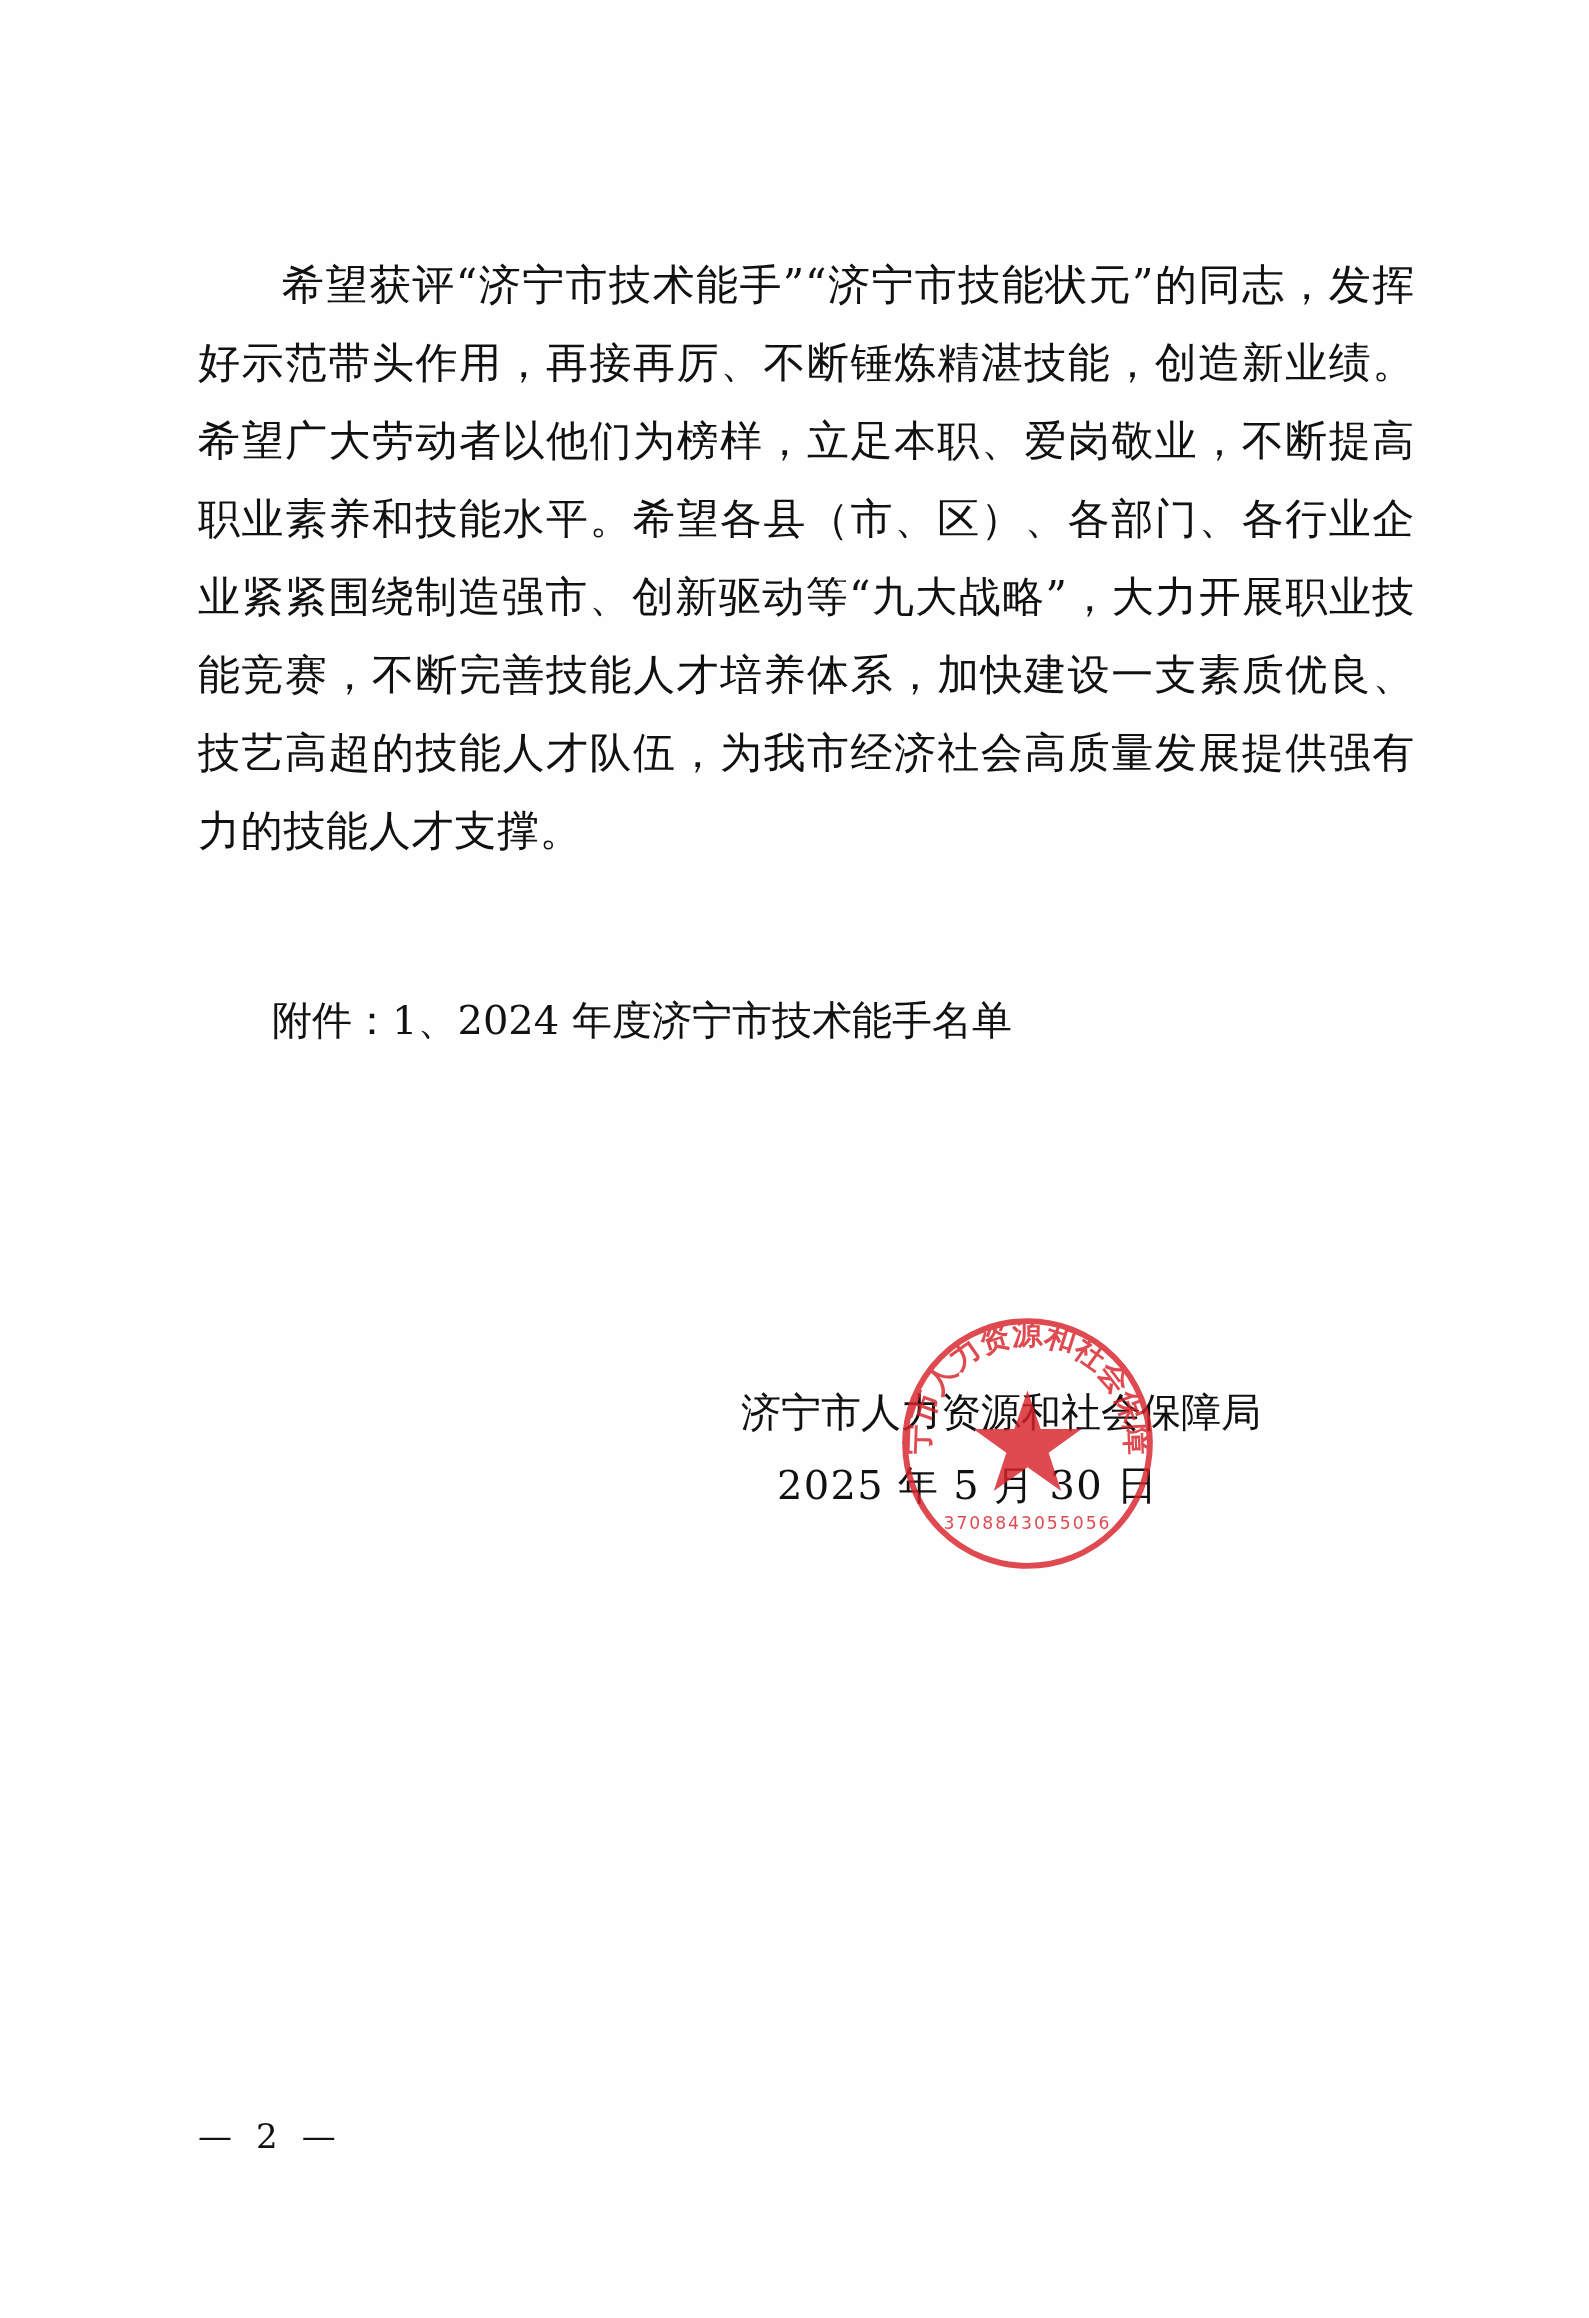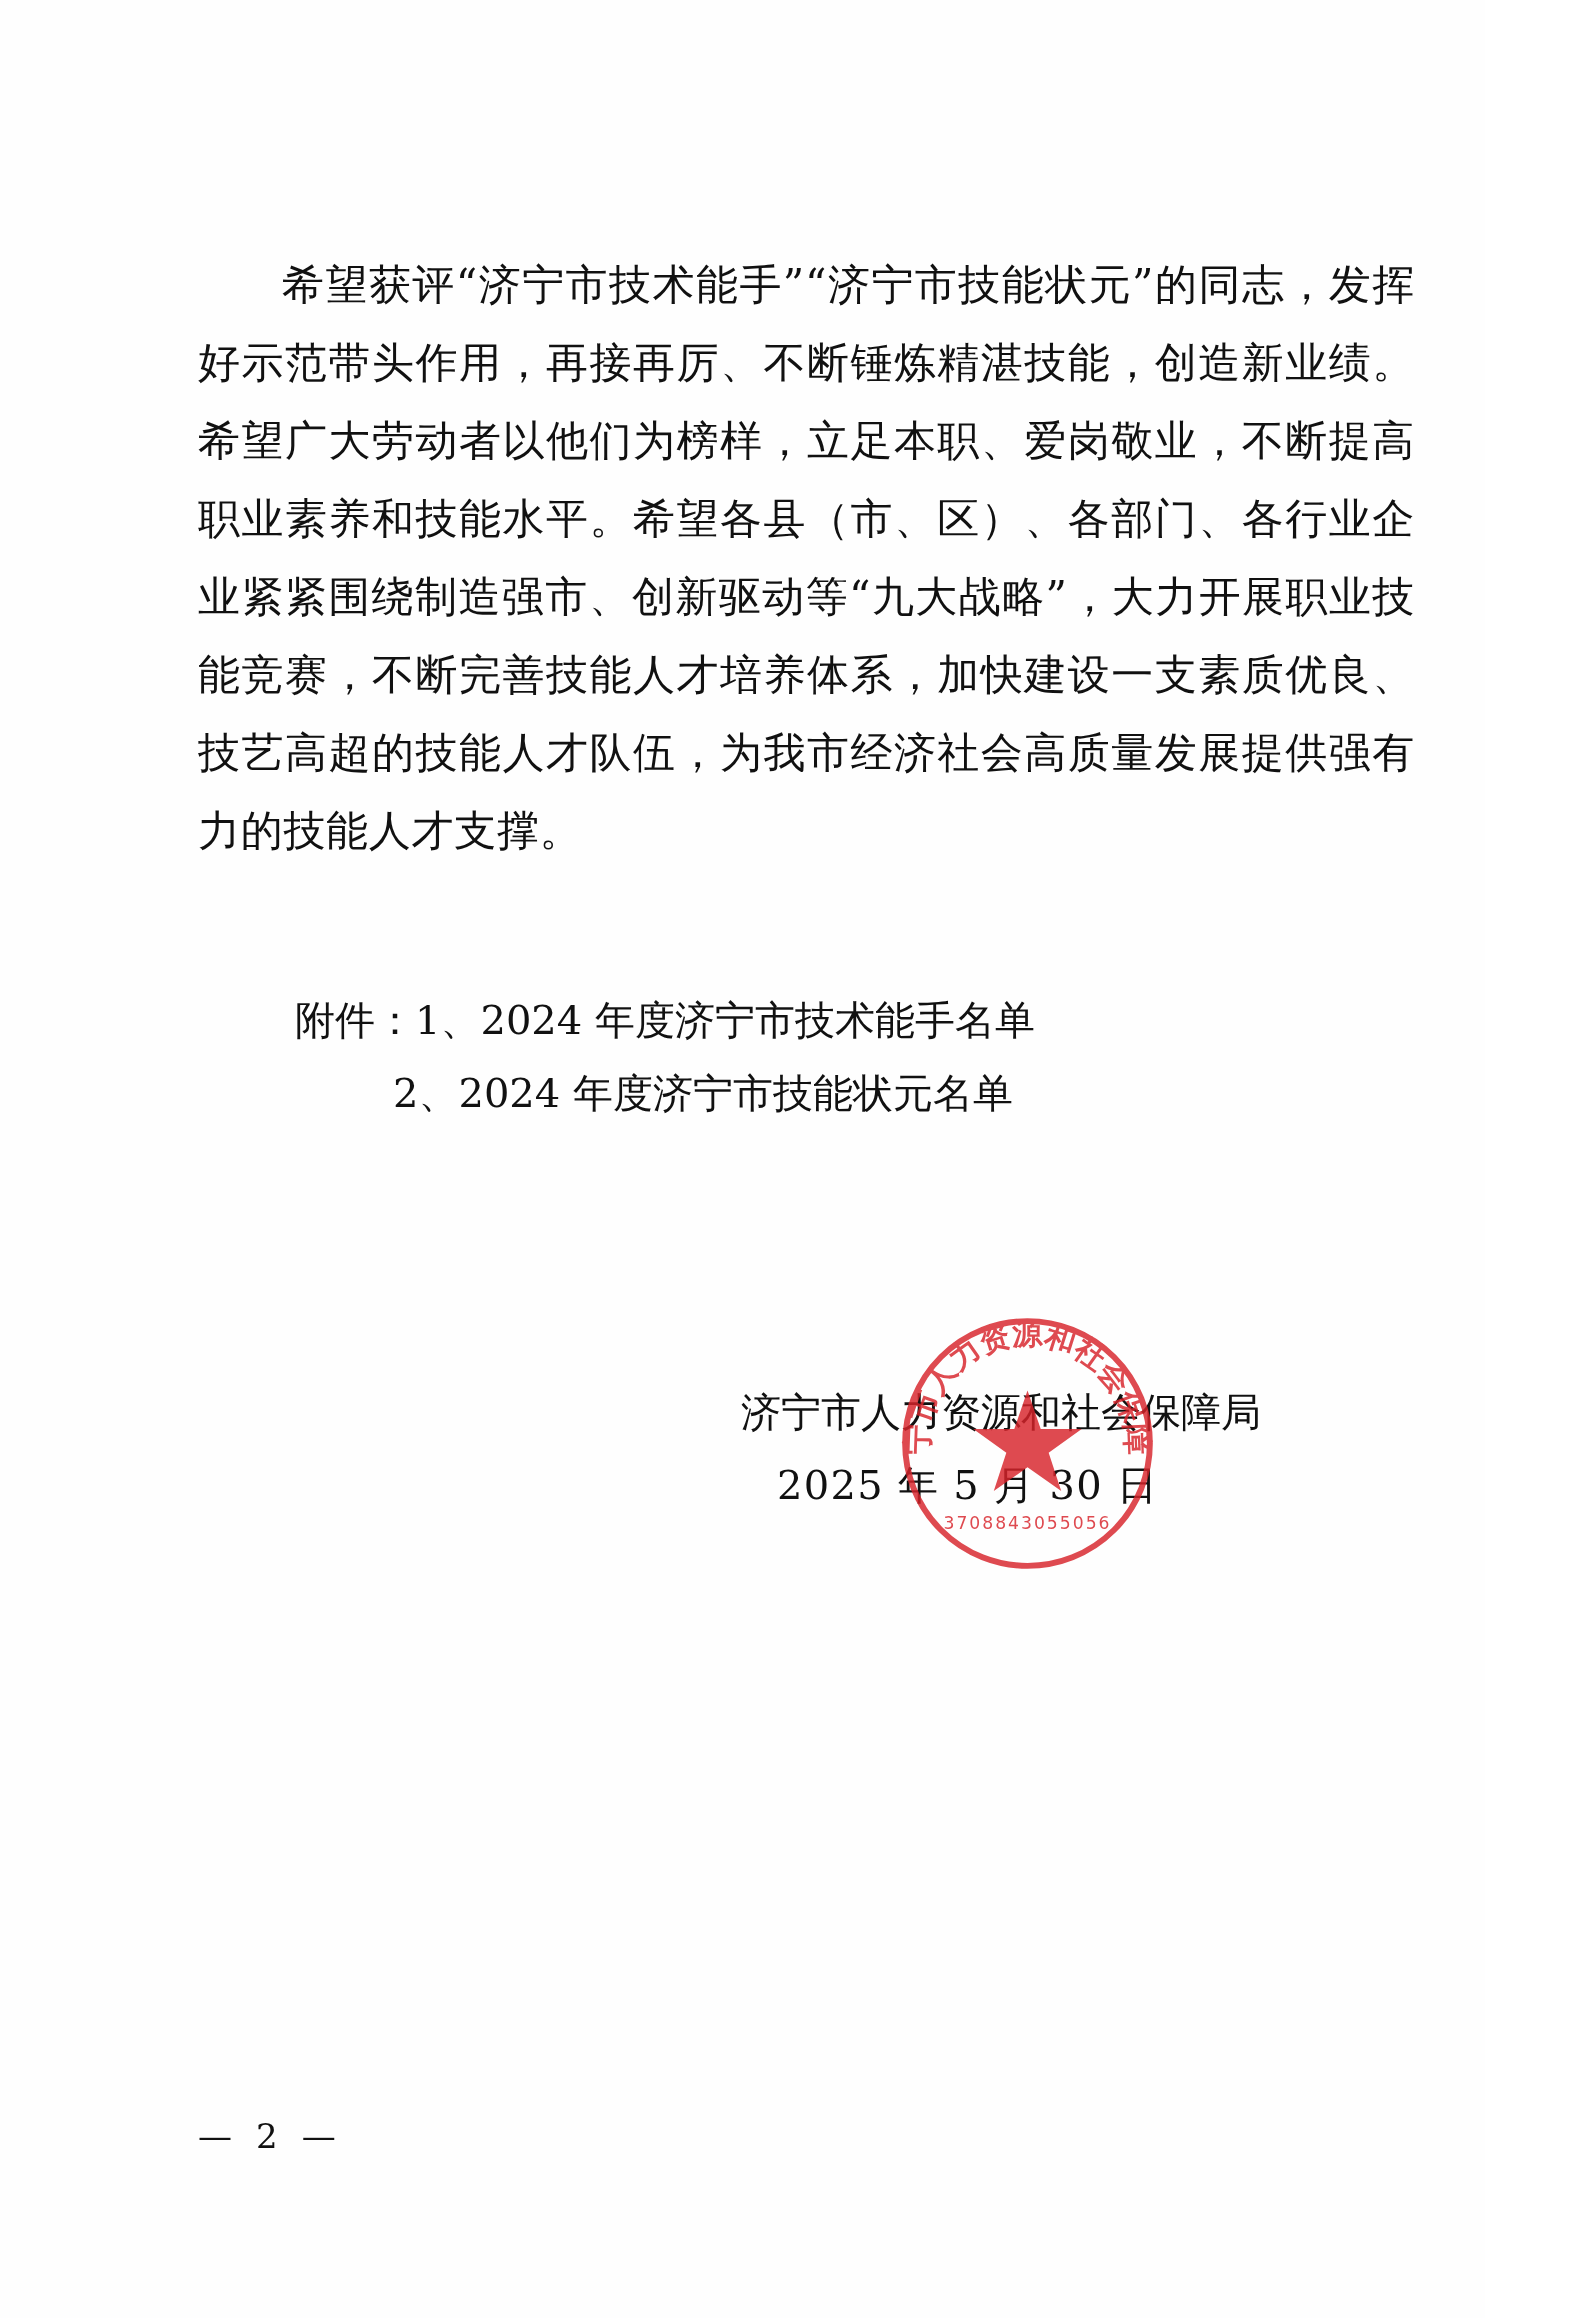--- a/index.html
+++ b/index.html
@@ -34,21 +34,21 @@
     text-align: justify;
     text-align-last: left;
     color: #111;
   }
   .body-text p {
     margin: 0;
     text-indent: 2em;
   }
   .attachments {
     position: absolute;
-    left: 215px;
+    left: 192px;
     top: 984px;
     width: 1217px;
     font-size: 40px;
     line-height: 73px;
     color: #111;
   }
   .attachments .line1 {
     text-indent: 2em;
   }
   .attachments .line2 {
@@ -125,21 +125,20 @@
 <body>
 
 <div class="page">
 
   <div class="body-text">
     <p>希望获评“济宁市技术能手”“济宁市技能状元”的同志，发挥好示范带头作用，再接再厉、不断锤炼精湛技能，创造新业绩。希望广大劳动者以他们为榜样，立足本职、爱岗敬业，不断提高职业素养和技能水平。希望各县（市、区）、各部门、各行业企业紧紧围绕制造强市、创新驱动等“九大战略”，大力开展职业技能竞赛，不断完善技能人才培养体系，加快建设一支素质优良、技艺高超的技能人才队伍，为我市经济社会高质量发展提供强有力的技能人才支撑。</p>
   </div>
 
   <div class="attachments">
     <div class="line1">附件：1、2024 年度济宁市技术能手名单</div>
-    <div class="line2">2、2024 年度济宁市技能状元名单</div>
   </div>
 
   <div class="signature">
     <div class="org">济宁市人力资源和社会保障局</div>
     <div class="date">2025 年 5 月 30 日</div>
   </div>
 
   <div class="seal">
     <svg viewBox="0 0 440 440" xmlns="http://www.w3.org/2000/svg">
       <defs>

